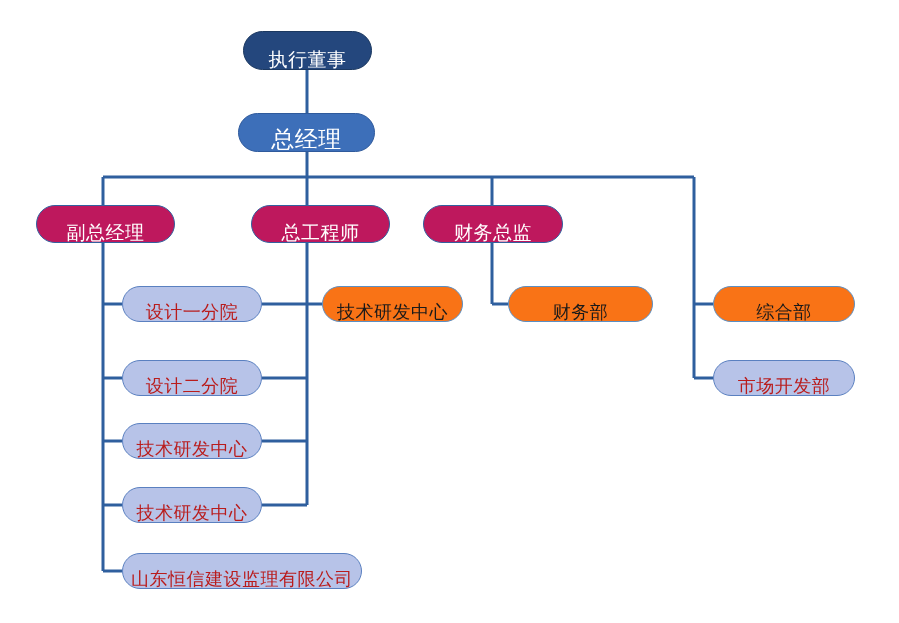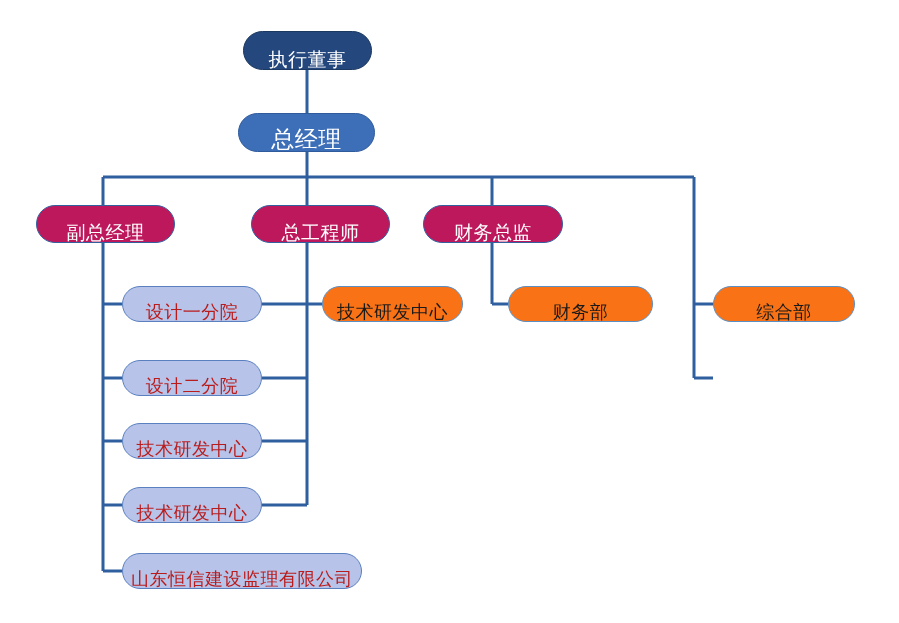--- a/index.html
+++ b/index.html
@@ -160,14 +160,17 @@
   </div>
 
   <div class="node lv-dept-blue" style="left:713px; top:286px; width:142px; height:36px;">
     <span class="node-label">综合部</span>
   </div>
 
   <div class="node lv-dept-blue" style="left:508px; top:286px; width:145px; height:36px;">
     <span class="node-label">财务部</span>
   </div>
 
+  <div class="node lv-dept-lav" style="left:713px; top:360px; width:142px; height:36px;">
+    <span class="node-label">市场开发部</span>
+  </div>
 
 </div>
 
 </body></html>

